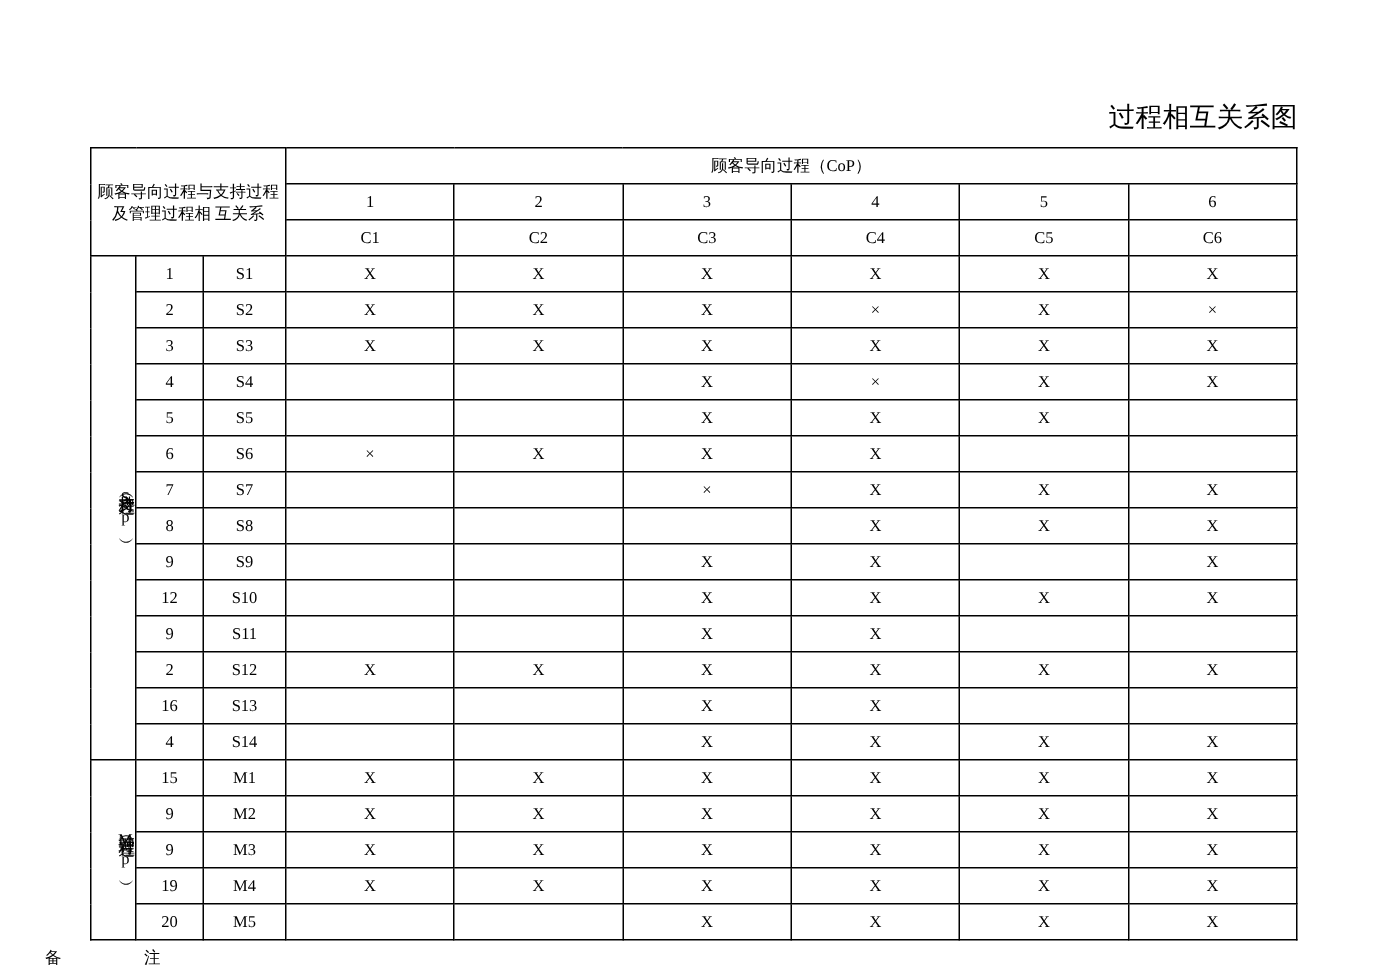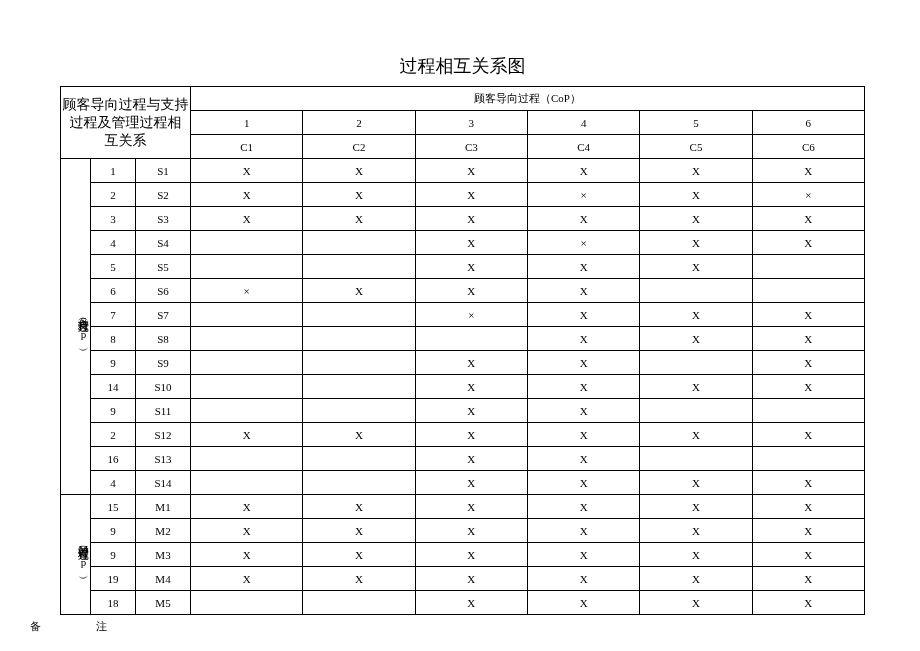--- a/index.html
+++ b/index.html
@@ -9,42 +9,42 @@
       height: 651px;
       background: #fff;
       font-family: "SimSun", "宋体", serif;
       font-size: 11px;
       color: #000;
     }
     .page {
       padding: 50px 55px 0 60px;
     }
     h1 {
-      text-align: center;
+      text-align: right;
       font-size: 18px;
       font-weight: 500;
-      margin: 4px 0 8px 0;
+      margin: 16px 0 8px 0;
       font-family: "SimSun", "宋体", serif;
     }
     table {
       border-collapse: collapse;
       width: 100%;
       table-layout: fixed;
     }
     th, td {
       border: 1px solid #000;
       text-align: center;
       vertical-align: middle;
       padding: 0;
       height: 23px;
       font-weight: normal;
       font-size: 11px;
     }
     .title-cell {
-      font-size: 14px;
+      font-size: 11px;
     }
     .vertical {
       writing-mode: vertical-rl;
       text-orientation: upright;
       letter-spacing: 1px;
       font-size: 11px;
       width: 28px;
       line-height: 1.1;
     }
     .footnote {
@@ -186,21 +186,21 @@
           <td>9</td>
           <td>S9</td>
           <td></td>
           <td></td>
           <td>X</td>
           <td>X</td>
           <td></td>
           <td>X</td>
         </tr>
         <tr>
-          <td>14</td>
+          <td>12</td>
           <td>S10</td>
           <td></td>
           <td></td>
           <td>X</td>
           <td>X</td>
           <td>X</td>
           <td>X</td>
         </tr>
         <tr>
           <td>9</td>
@@ -277,21 +277,21 @@
           <td>19</td>
           <td>M4</td>
           <td>X</td>
           <td>X</td>
           <td>X</td>
           <td>X</td>
           <td>X</td>
           <td>X</td>
         </tr>
         <tr>
-          <td>18</td>
+          <td>20</td>
           <td>M5</td>
           <td></td>
           <td></td>
           <td>X</td>
           <td>X</td>
           <td>X</td>
           <td>X</td>
         </tr>
       </tbody>
 </table>

